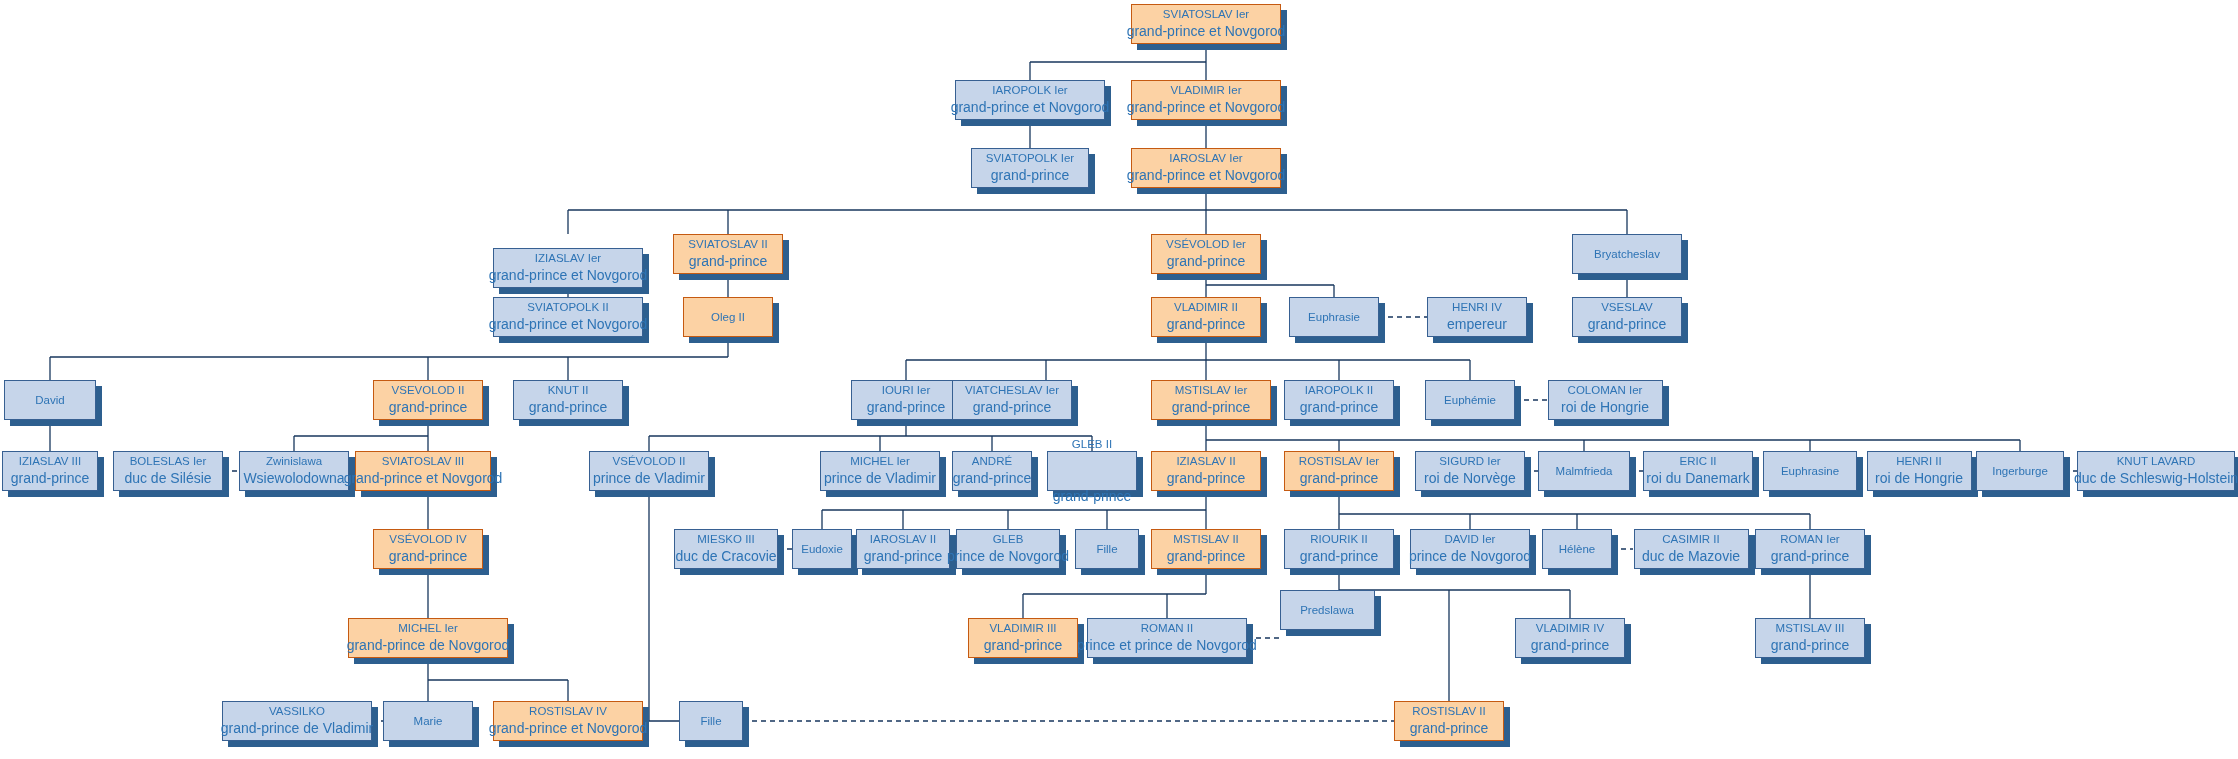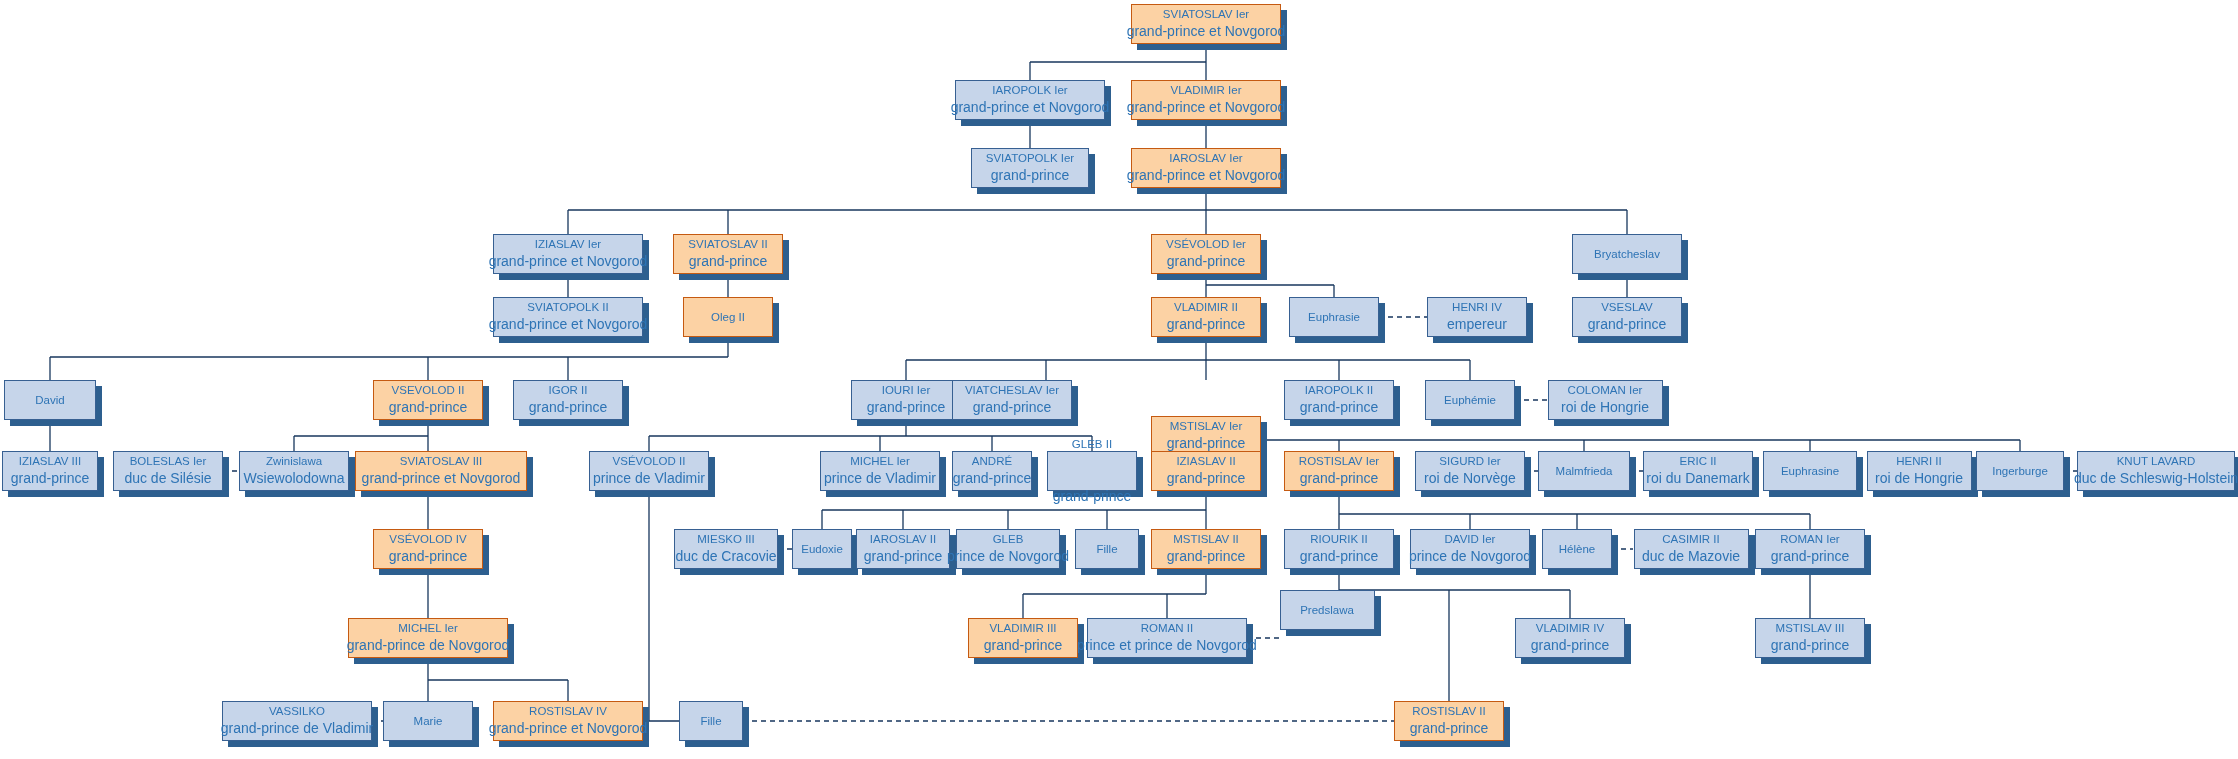--- a/index.html
+++ b/index.html
@@ -132,21 +132,21 @@
       <div class="tt">grand-prince et Novgorod</div>
     </div>
     <div class="node blue" style="left: 971px; top: 148px; width: 118px;">
       <div class="nm">SVIATOPOLK Ier</div>
       <div class="tt">grand-prince</div>
     </div>
     <div class="node orange" style="left: 1131px; top: 148px; width: 150px;">
       <div class="nm">IAROSLAV Ier</div>
       <div class="tt">grand-prince et Novgorod</div>
     </div>
-    <div class="node blue" style="left: 493px; top: 234px; width: 150px;">
+    <div class="node blue" style="left: 493px; top: 248px; width: 150px;">
       <div class="nm">IZIASLAV Ier</div>
       <div class="tt">grand-prince et Novgorod</div>
     </div>
     <div class="node orange" style="left: 673px; top: 234px; width: 110px;">
       <div class="nm">SVIATOSLAV II</div>
       <div class="tt">grand-prince</div>
     </div>
     <div class="node orange" style="left: 1151px; top: 234px; width: 110px;">
       <div class="nm">VSÉVOLOD Ier</div>
       <div class="tt">grand-prince</div>
@@ -177,32 +177,32 @@
       <div class="tt">grand-prince</div>
     </div>
     <div class="node blue" style="left: 4px; top: 380px; width: 92px;">
       <div class="nm">David</div>
     </div>
     <div class="node orange" style="left: 373px; top: 380px; width: 110px;">
       <div class="nm">VSEVOLOD II</div>
       <div class="tt">grand-prince</div>
     </div>
     <div class="node blue" style="left: 513px; top: 380px; width: 110px;">
-      <div class="nm">IGOR II</div>
+      <div class="nm">KNUT II</div>
       <div class="tt">grand-prince</div>
     </div>
     <div class="node blue" style="left: 851px; top: 380px; width: 110px;">
       <div class="nm">IOURI Ier</div>
       <div class="tt">grand-prince</div>
     </div>
     <div class="node blue" style="left: 952px; top: 380px; width: 120px;">
       <div class="nm">VIATCHESLAV Ier</div>
       <div class="tt">grand-prince</div>
     </div>
-    <div class="node orange" style="left: 1151px; top: 380px; width: 110px; margin-top: 36px;">
+    <div class="node orange" style="left: 1151px; top: 380px; width: 120px;">
       <div class="nm">MSTISLAV Ier</div>
       <div class="tt">grand-prince</div>
     </div>
     <div class="node blue" style="left: 1284px; top: 380px; width: 110px;">
       <div class="nm">IAROPOLK II</div>
       <div class="tt">grand-prince</div>
     </div>
     <div class="node blue" style="left: 1425px; top: 380px; width: 90px;">
       <div class="nm">Euphémie</div>
     </div>
@@ -215,21 +215,21 @@
       <div class="tt">grand-prince</div>
     </div>
     <div class="node blue" style="left: 113px; top: 451px; width: 110px;">
       <div class="nm">BOLESLAS Ier</div>
       <div class="tt">duc de Silésie</div>
     </div>
     <div class="node blue" style="left: 239px; top: 451px; width: 110px;">
       <div class="nm">Zwinislawa</div>
       <div class="tt">Wsiewolodowna</div>
     </div>
-    <div class="node orange" style="left: 355px; top: 451px; width: 172px;">
+    <div class="node orange" style="left: 355px; top: 451px; width: 136px;">
       <div class="nm">SVIATOSLAV III</div>
       <div class="tt">grand-prince et Novgorod</div>
     </div>
     <div class="node blue" style="left: 589px; top: 451px; width: 120px;">
       <div class="nm">VSÉVOLOD II</div>
       <div class="tt">prince de Vladimir</div>
     </div>
     <div class="node blue" style="left: 820px; top: 451px; width: 120px;">
       <div class="nm">MICHEL Ier</div>
       <div class="tt">prince de Vladimir</div>

